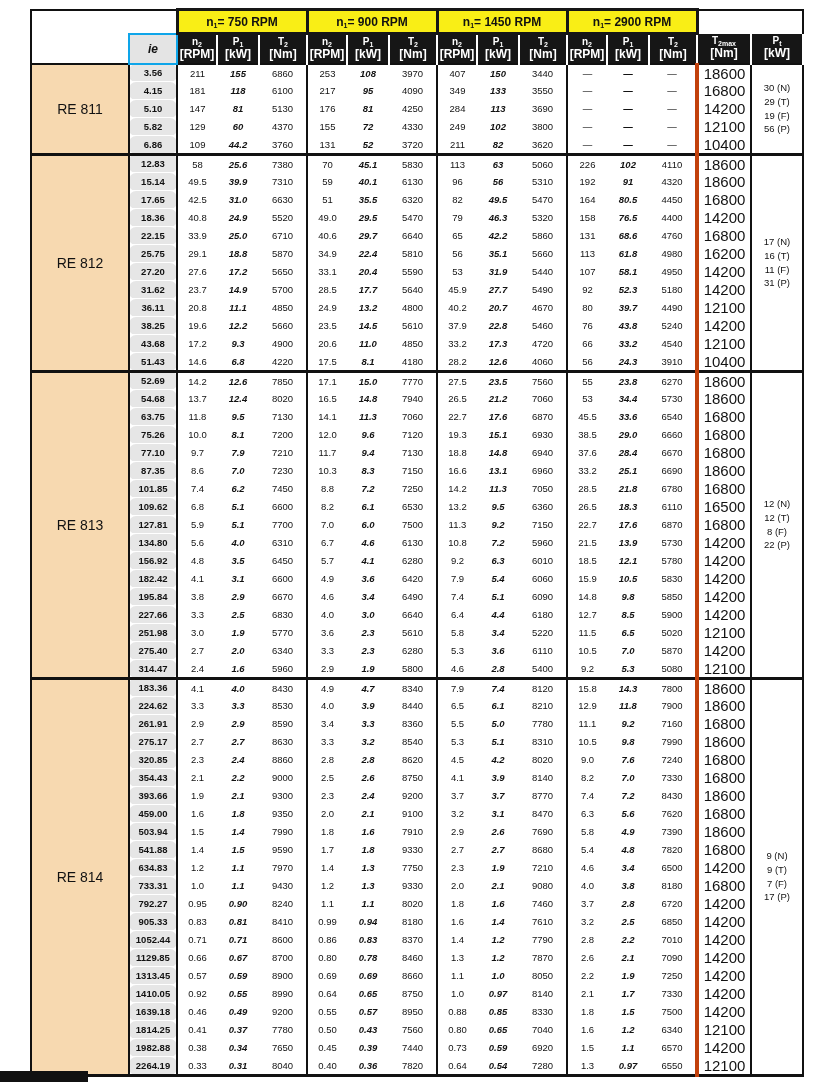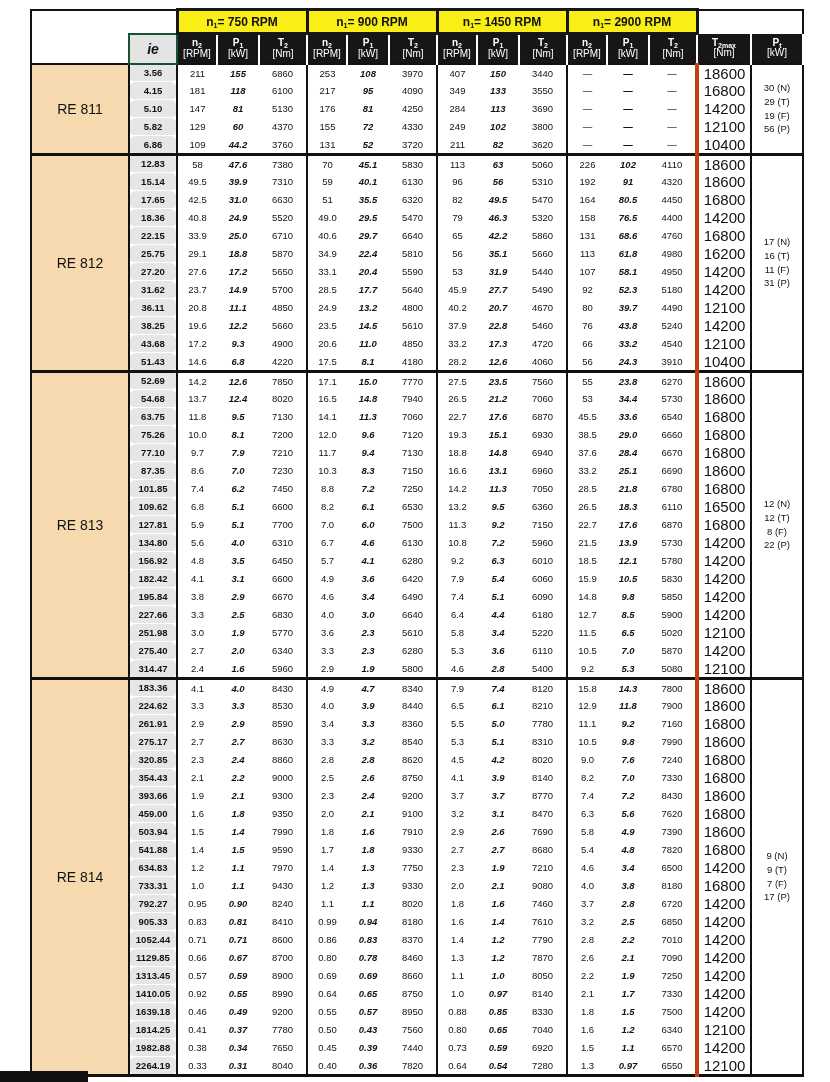--- a/index.html
+++ b/index.html
@@ -16,24 +16,24 @@
   td.spacer { border:none; background:#fff; }
   td.yellow {
     background:#f9ee16; border:3px solid #161616; height:24px;
     font-weight:bold; font-size:12px; color:#111;
   }
   td.colhead {
     background:#161616; color:#fff; height:30px;
     border-left:2px solid #fff; border-right:2px solid #fff;
     font-size:10px; line-height:1.05; font-weight:bold;
   }
-  td.colhead .unit { font-weight:normal; font-size:10px; display:block; }
+  td.colhead .unit { font-weight:bold; font-size:12px; display:block; }
   td.iehead {
-    background:#e4e4e4; border:2px solid #14532d;
-    font-weight:bold; font-style:italic; font-size:14px;
+    background:#e4e4e4; border:2px solid #0ea5e9;
+    font-weight:bold; font-style:italic; font-size:12px;
   }
 
   
   tbody { border-top:3px solid #111; }
   tbody.first { border-top:2px solid #111; }
   table { border:2px solid #111; border-bottom-width:3px; }
   td.model {
     background:#f7d9b0; border-right:2px solid #111;
     font-weight:normal; font-size:14px;
   }
@@ -191,21 +191,21 @@
           <td class="v p1">—</td>
           <td class="v">—</td>
           <td class="t2max">10400</td>
         </tr>
       </tbody>
       <tbody>
         <tr>
           <td class="model" rowspan="12">RE 812</td>
           <td class="ie">12.83</td>
           <td class="v gstart">58</td>
-          <td class="v p1">47.6</td>
+          <td class="v p1">25.6</td>
           <td class="v">7380</td>
           <td class="v gstart">70</td>
           <td class="v p1">45.1</td>
           <td class="v">5830</td>
           <td class="v gstart">113</td>
           <td class="v p1">63</td>
           <td class="v">5060</td>
           <td class="v gstart">226</td>
           <td class="v p1">102</td>
           <td class="v">4110</td>

